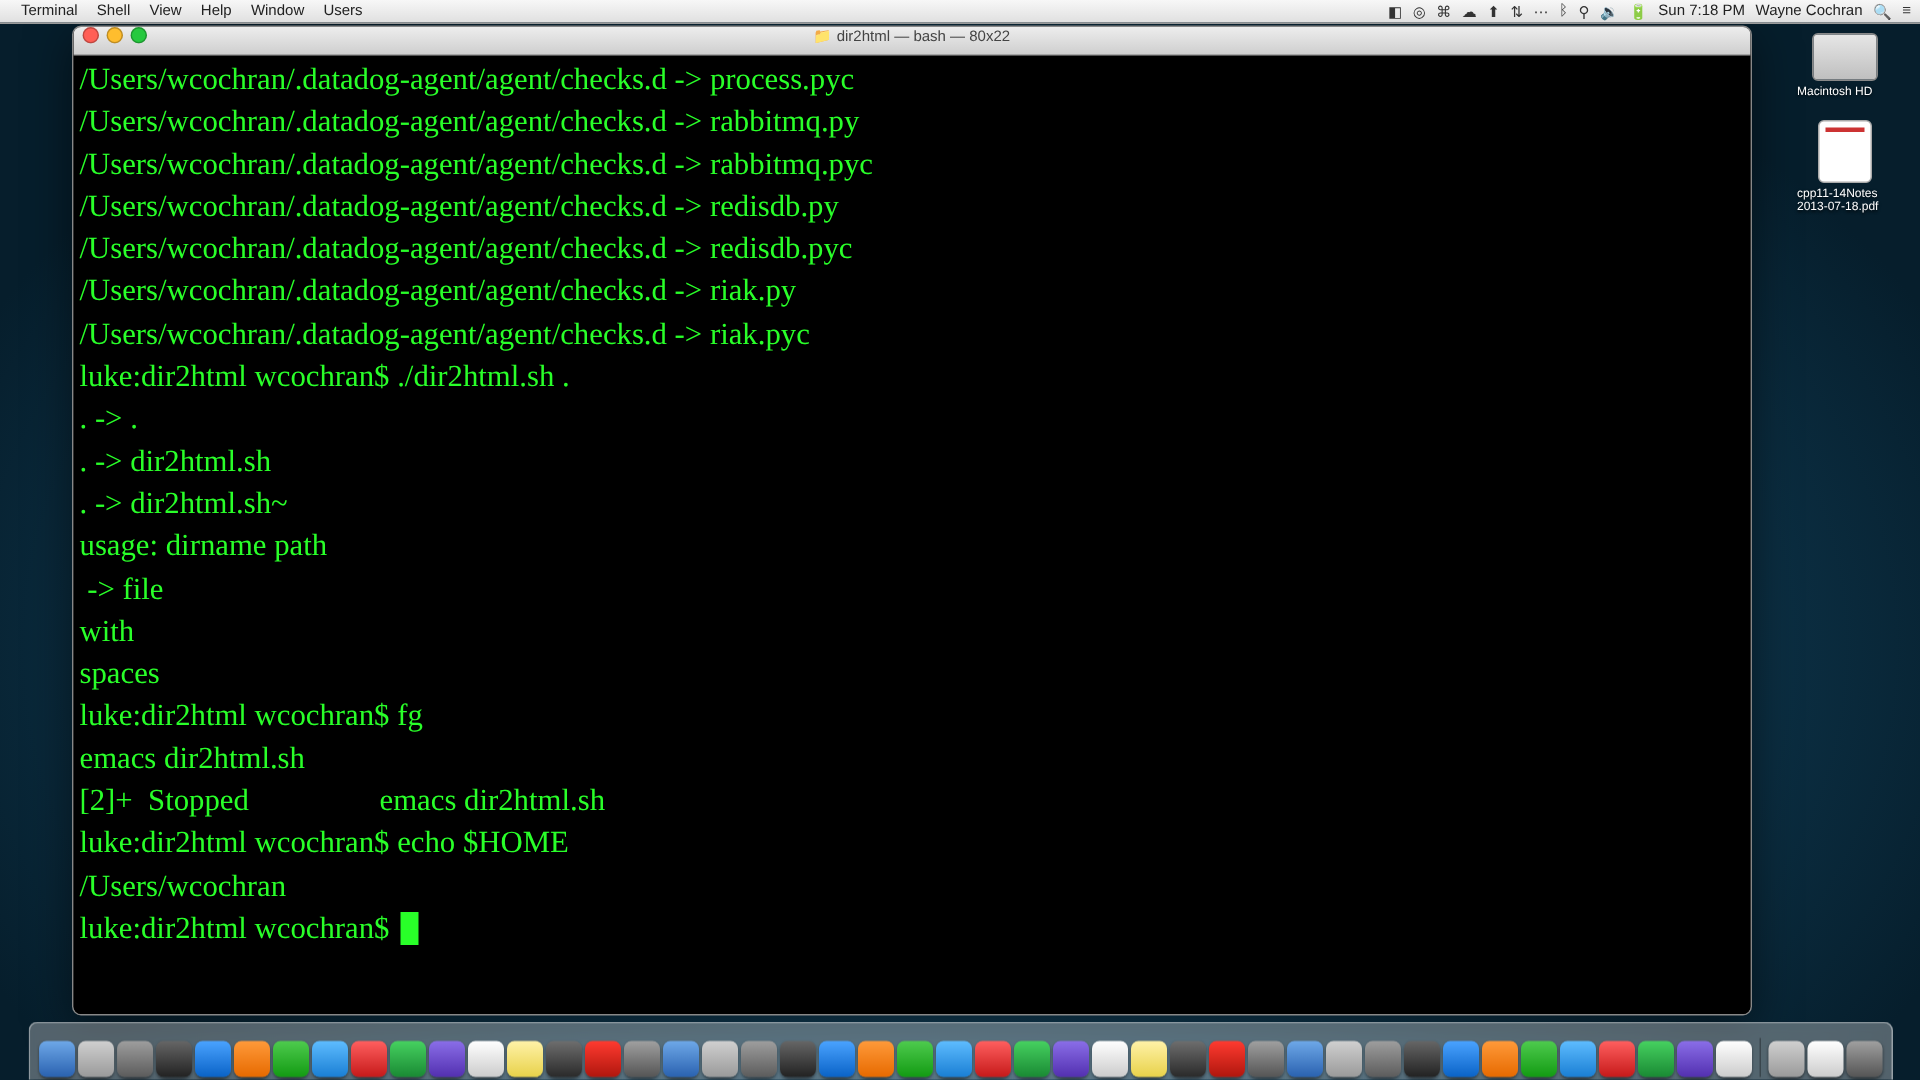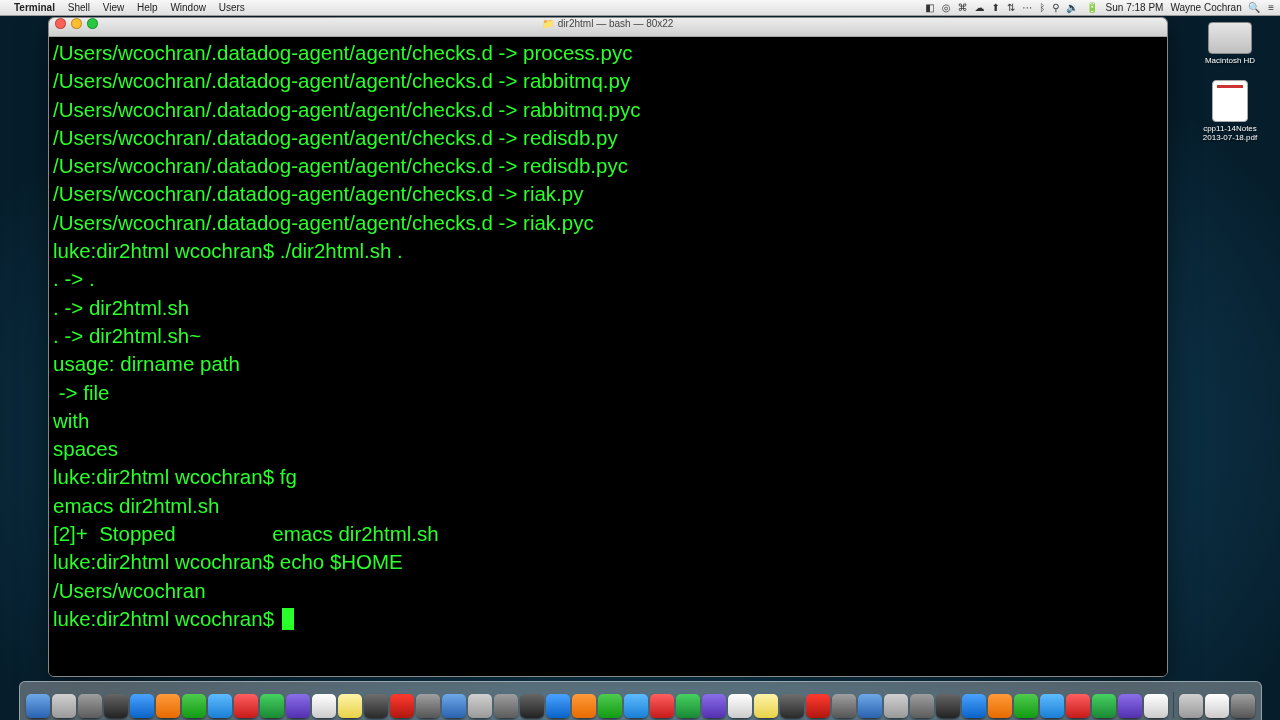--- a/index.html
+++ b/index.html
@@ -23,21 +23,21 @@
     display: flex;
     align-items: center;
     font-size: 10px;
     color: #222;
     padding: 0 6px;
     box-sizing: border-box;
     z-index: 50;
   }
   .menubar .apple { font-size: 11px; margin-right: 8px; }
   .menubar .menu-left span { margin-right: 10px; }
-  .menubar .menu-left .app { font-weight: bold; }
+  .menubar .menu-left .app { font-weight: normal; }
   .menubar .menu-right {
     margin-left: auto;
     display: flex;
     align-items: center;
     gap: 7px;
     font-size: 10px;
   }
   .menubar .menu-right .icon { font-size: 10px; color:#333; }
 
   
@@ -82,41 +82,41 @@
   .titlebar .title {
     position: absolute;
     left: 0; right: 0;
     text-align: center;
     pointer-events: none;
   }
   .term-body {
     flex: 1;
     background: #000;
     padding: 2px 4px;
-    font-family: Liberation Sans, sans-serif;
+    font-family: Liberation Serif, serif;
     font-size: 20.5px;
     line-height: 28.3px;
     color: #29ff29;
     white-space: pre;
     overflow: hidden;
   }
   .cursor {
     display: inline-block;
     width: 12px;
     height: 22px;
     background: #29ff29;
     vertical-align: text-bottom;
     margin-left: 2px;
   }
 
   
   .desktop-icon {
     position: absolute;
     width: 64px;
-    text-align: center;
+    text-align: left;
     color: #fff;
     font-size: 8px;
     text-shadow: 0 1px 2px rgba(0,0,0,.8);
   }
   .desktop-icon .glyph {
     width: 44px; height: 34px;
     margin: 0 auto 2px;
     border-radius: 4px;
   }
   .hd .glyph {

